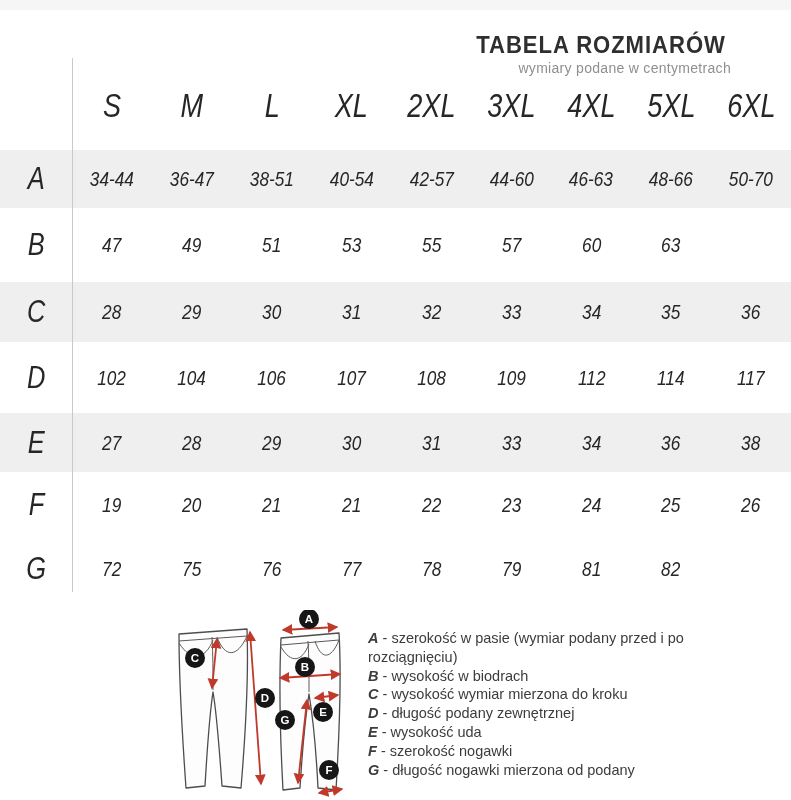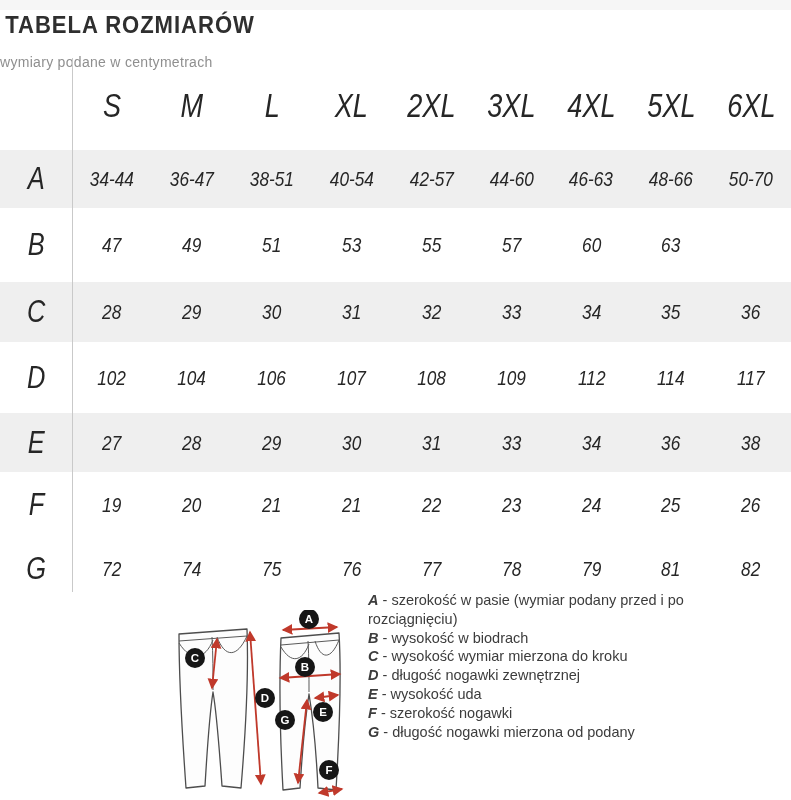--- a/index.html
+++ b/index.html
@@ -6,26 +6,26 @@
     --stripe:#efefef; --text:#262626; --subtitle:#8f8f8f; --divider:#c9c9c9;
     --arrow:#c0392b; --badge:#161616; --outline:#4d4d4d; --legend:#3c3c3c;
   }
   *{margin:0;padding:0;box-sizing:border-box;}
   html,body{width:791px;height:800px;}
   body{
     position:relative;background:#ffffff;overflow:hidden;
     font-family:"Liberation Sans", sans-serif;color:var(--text);
   }
   .top-strip{position:absolute;top:0;left:0;width:791px;height:10px;background:#f6f6f6;}
-  .title-block{position:absolute;top:12px;left:0;width:731px;text-align:left;}
+  .title-block{position:absolute;top:32px;left:0;width:731px;text-align:right;}
   .page-title{
     font-size:23px;font-weight:bold;color:#2f2f2f;letter-spacing:1px;
     display:inline-block;transform:scaleX(.96);
   }
-  .page-subtitle{font-size:14px;color:var(--subtitle);margin-top:15px;letter-spacing:.3px;}
+  .page-subtitle{font-size:14px;color:var(--subtitle);margin-top:1px;letter-spacing:.3px;}
 
   .size-table{position:absolute;top:62px;left:0;width:791px;}
   .divider-line{position:absolute;left:72px;top:-4px;width:1px;height:534px;background:var(--divider);}
   .g{display:grid;grid-template-columns:72px repeat(9,1fr);}
   .header-row{height:88px;}
   .cell{display:flex;align-items:center;justify-content:center;overflow:hidden;}
   .cond{display:inline-block;transform:scaleX(.82);white-space:nowrap;font-style:italic;}
   .h-cell .cond{font-size:33px;font-weight:500;}
   .t-row.shaded{background:var(--stripe);}
   .label-cell .cond{font-size:31px;}
@@ -34,21 +34,21 @@
   .bottom-diagram{position:absolute;left:168px;top:610px;width:202px;height:188px;}
   .pants-outline{fill:#fdfdfd;stroke:var(--outline);stroke-width:1.3;stroke-linejoin:round;}
   .pants-detail{fill:none;stroke:#5a5a5a;stroke-width:1;}
   .m-arrow{stroke:var(--arrow);stroke-width:1.8;fill:none;}
   .badge-circle{fill:var(--badge);}
   .badge-letter{
     fill:#ffffff;font-family:"Liberation Sans", sans-serif;
     font-size:11.5px;font-weight:bold;text-anchor:middle;
   }
   .legend{
-    position:absolute;left:368px;top:591px;width:396px;
+    position:absolute;left:368px;top:629px;width:396px;
     font-size:14.5px;line-height:18.8px;color:var(--legend);
   }
   .legend-item{}
   .l-letter{font-weight:bold;font-style:italic;}
 </style>
 </head>
 <body>
 
 <div class="top-strip"></div>
 
@@ -278,23 +278,20 @@
         <div class="cell v-cell">
           <span class="cond">26</span>
         </div>
       </div>
       <div class="g t-row" style="height: 63px;">
         <div class="cell label-cell">
           <span class="cond">G</span>
         </div>
         <div class="cell v-cell">
           <span class="cond">72</span>
-        </div>
-        <div class="cell v-cell">
-          <span class="cond">74</span>
         </div>
         <div class="cell v-cell">
           <span class="cond">75</span>
         </div>
         <div class="cell v-cell">
           <span class="cond">76</span>
         </div>
         <div class="cell v-cell">
           <span class="cond">77</span>
         </div>
@@ -356,17 +353,17 @@
     <text class="badge-letter" x="116" y="104">G</text>
     <circle class="badge-circle" cx="160" cy="150" r="10"></circle>
     <text class="badge-letter" x="160" y="154">F</text>
   </g>
 </svg>
 
 <div class="legend">
     <div class="legend-item"><span class="l-letter">A</span><span> - </span><span class="l-text">szerokość w pasie (wymiar podany przed i po rozciągnięciu)</span></div>
     <div class="legend-item"><span class="l-letter">B</span><span> - </span><span class="l-text">wysokość w biodrach</span></div>
     <div class="legend-item"><span class="l-letter">C</span><span> - </span><span class="l-text">wysokość wymiar mierzona do kroku</span></div>
-    <div class="legend-item"><span class="l-letter">D</span><span> - </span><span class="l-text">długość nogawki zewnętrznej</span></div>
+    <div class="legend-item"><span class="l-letter">D</span><span> - </span><span class="l-text">długość podany zewnętrznej</span></div>
     <div class="legend-item"><span class="l-letter">E</span><span> - </span><span class="l-text">wysokość uda</span></div>
     <div class="legend-item"><span class="l-letter">F</span><span> - </span><span class="l-text">szerokość nogawki</span></div>
     <div class="legend-item"><span class="l-letter">G</span><span> - </span><span class="l-text">długość nogawki mierzona od podany</span></div>
   </div>
 
 </body></html>

